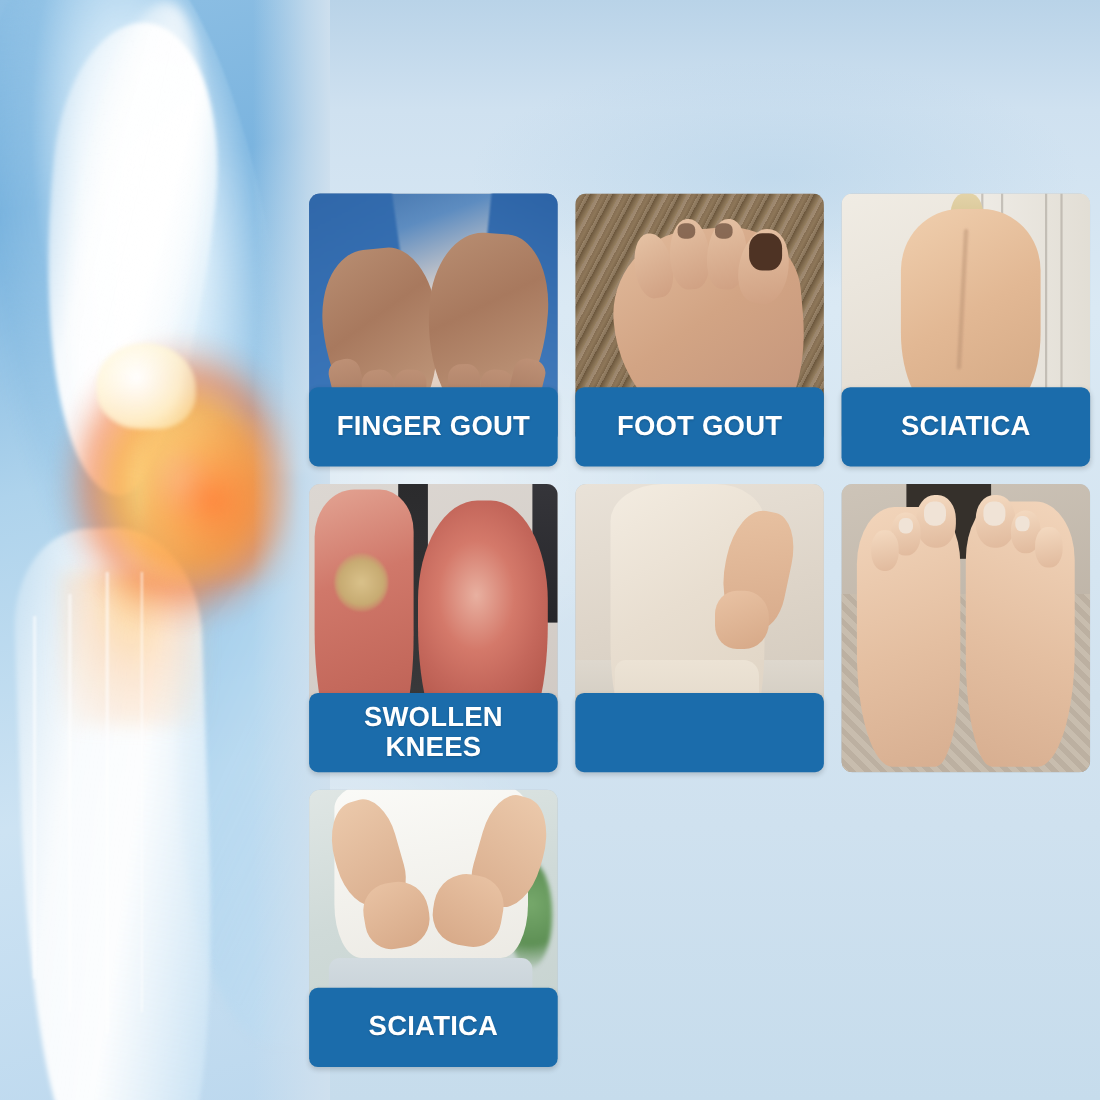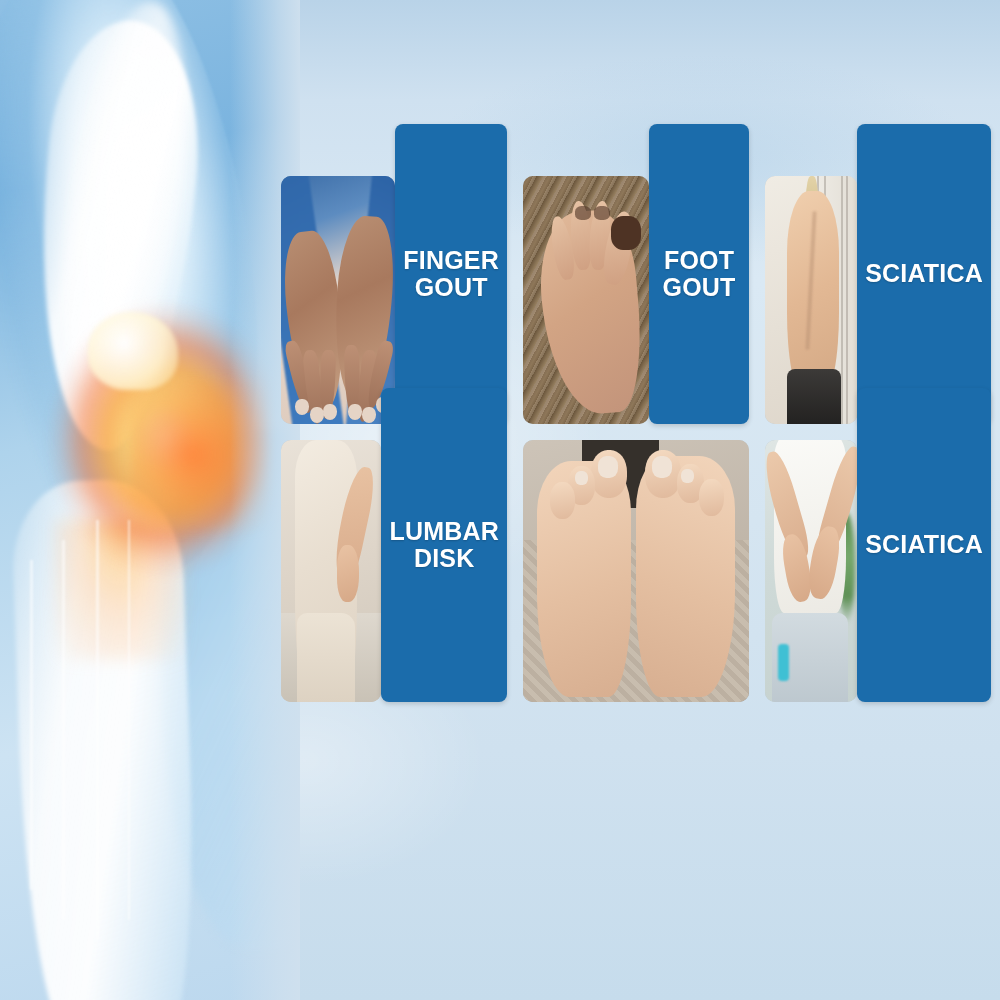--- a/index.html
+++ b/index.html
@@ -178,21 +178,21 @@
     width: 700px;
     display: grid;
     grid-template-columns: 226px 226px 226px;
     grid-template-rows: 248px 262px 252px;
     column-gap: 16px;
     row-gap: 16px;
   }
   .card {
     position: relative;
     display: flex;
-    flex-direction: row;
+    flex-direction: column;
     overflow: visible;
   }
   .card-photo {
     position: relative;
     width: 100%;
     flex: 1 1 auto;
     border-radius: 10px;
     overflow: hidden;
     background: #b9c6cf;
   }
@@ -386,33 +386,47 @@
           <div class="torso"></div>
           <div class="spine"></div>
           <div class="shorts"></div>
         </div>
       </div>
       <div class="card-label">
         <span class="card-label-text">SCIATICA</span>
       </div>
     </div>
 
+    <div class="card">
+      <div class="card-photo">
+        <div class="ph p-knees">
+          <div class="chair"></div>
+          <div class="chair2"></div>
+          <div class="legL"></div>
+          <div class="legR"></div>
+          <div class="patch"></div>
+        </div>
+      </div>
+      <div class="card-label two-line">
+        <span class="card-label-text"><span>SWOLLEN</span><br><span>KNEES</span></span>
+      </div>
+    </div>
 
     <div class="card">
       <div class="card-photo">
         <div class="ph p-lumbar">
           <div class="bed"></div>
           <div class="body"></div>
           <div class="pants"></div>
           <div class="arm"></div>
           <div class="hand2"></div>
         </div>
       </div>
       <div class="card-label two-line">
-        <span class="card-label-text"><span>LUMBAR DISK</span><br></span>
+        <span class="card-label-text"><br></span>
       </div>
     </div>
 
 
 
     <div class="card">
       <div class="card-photo">
         <div class="ph p-bunions">
           <div class="dark"></div>
           <div class="rug"></div>

